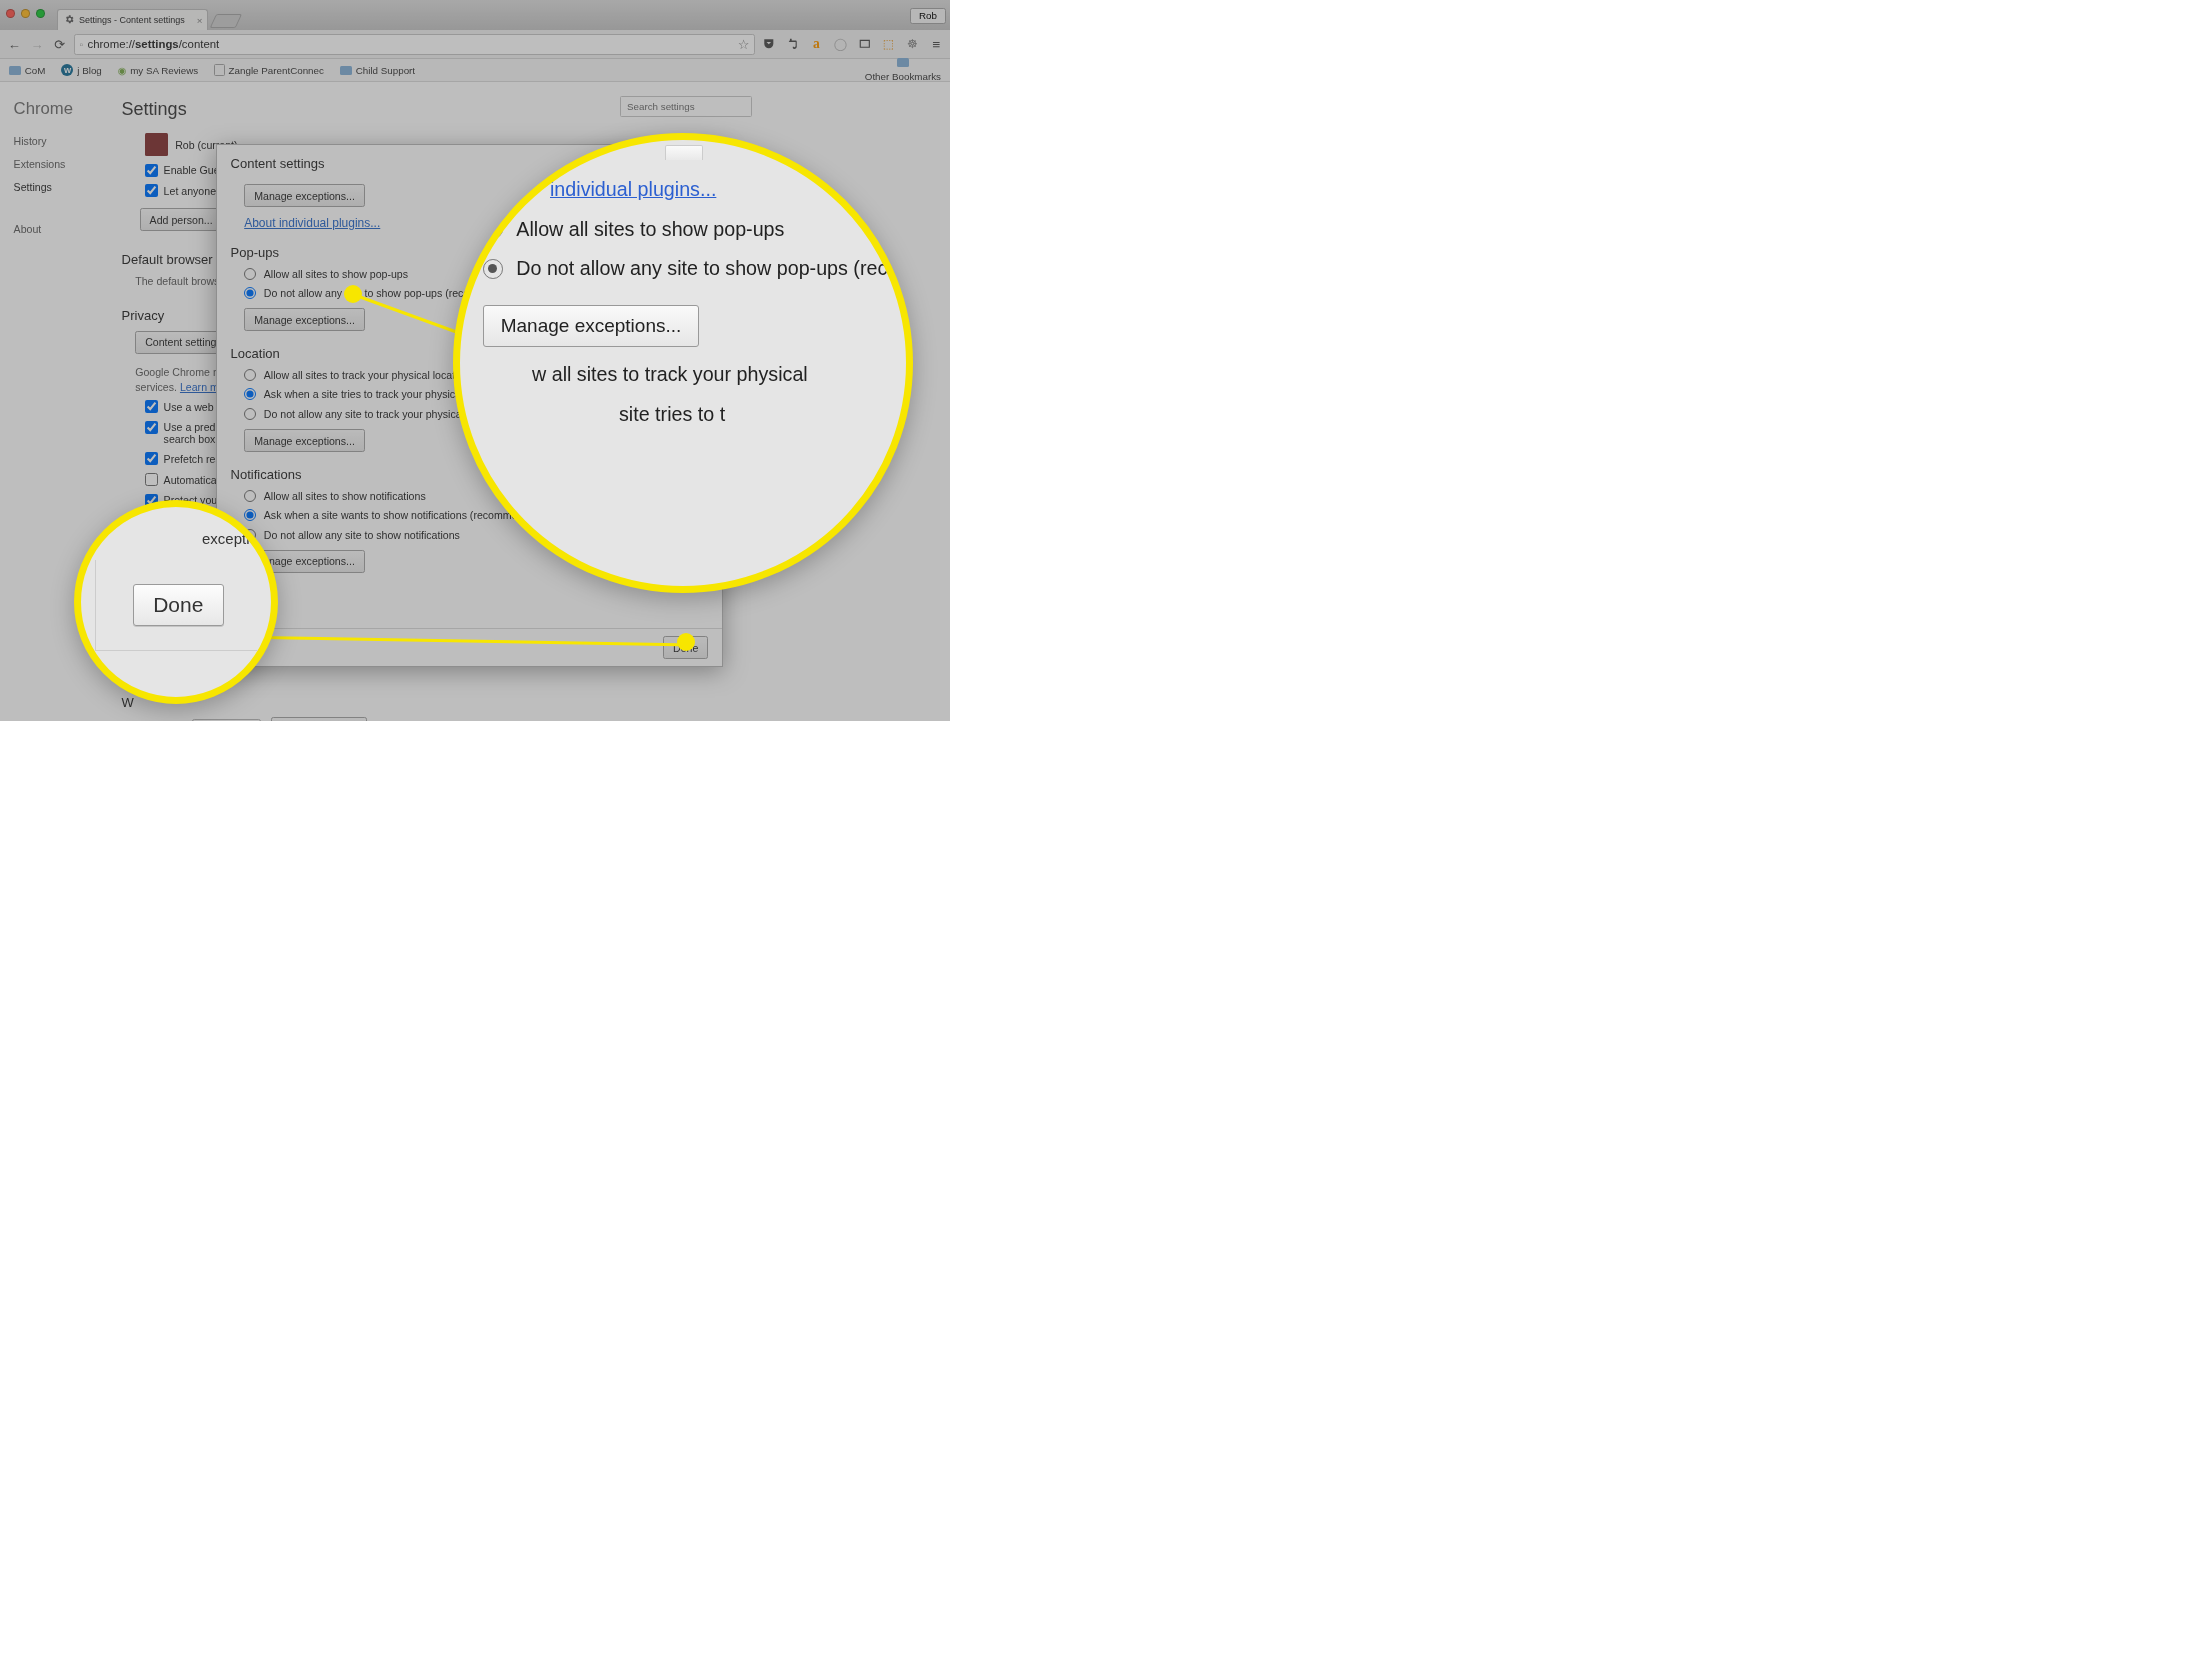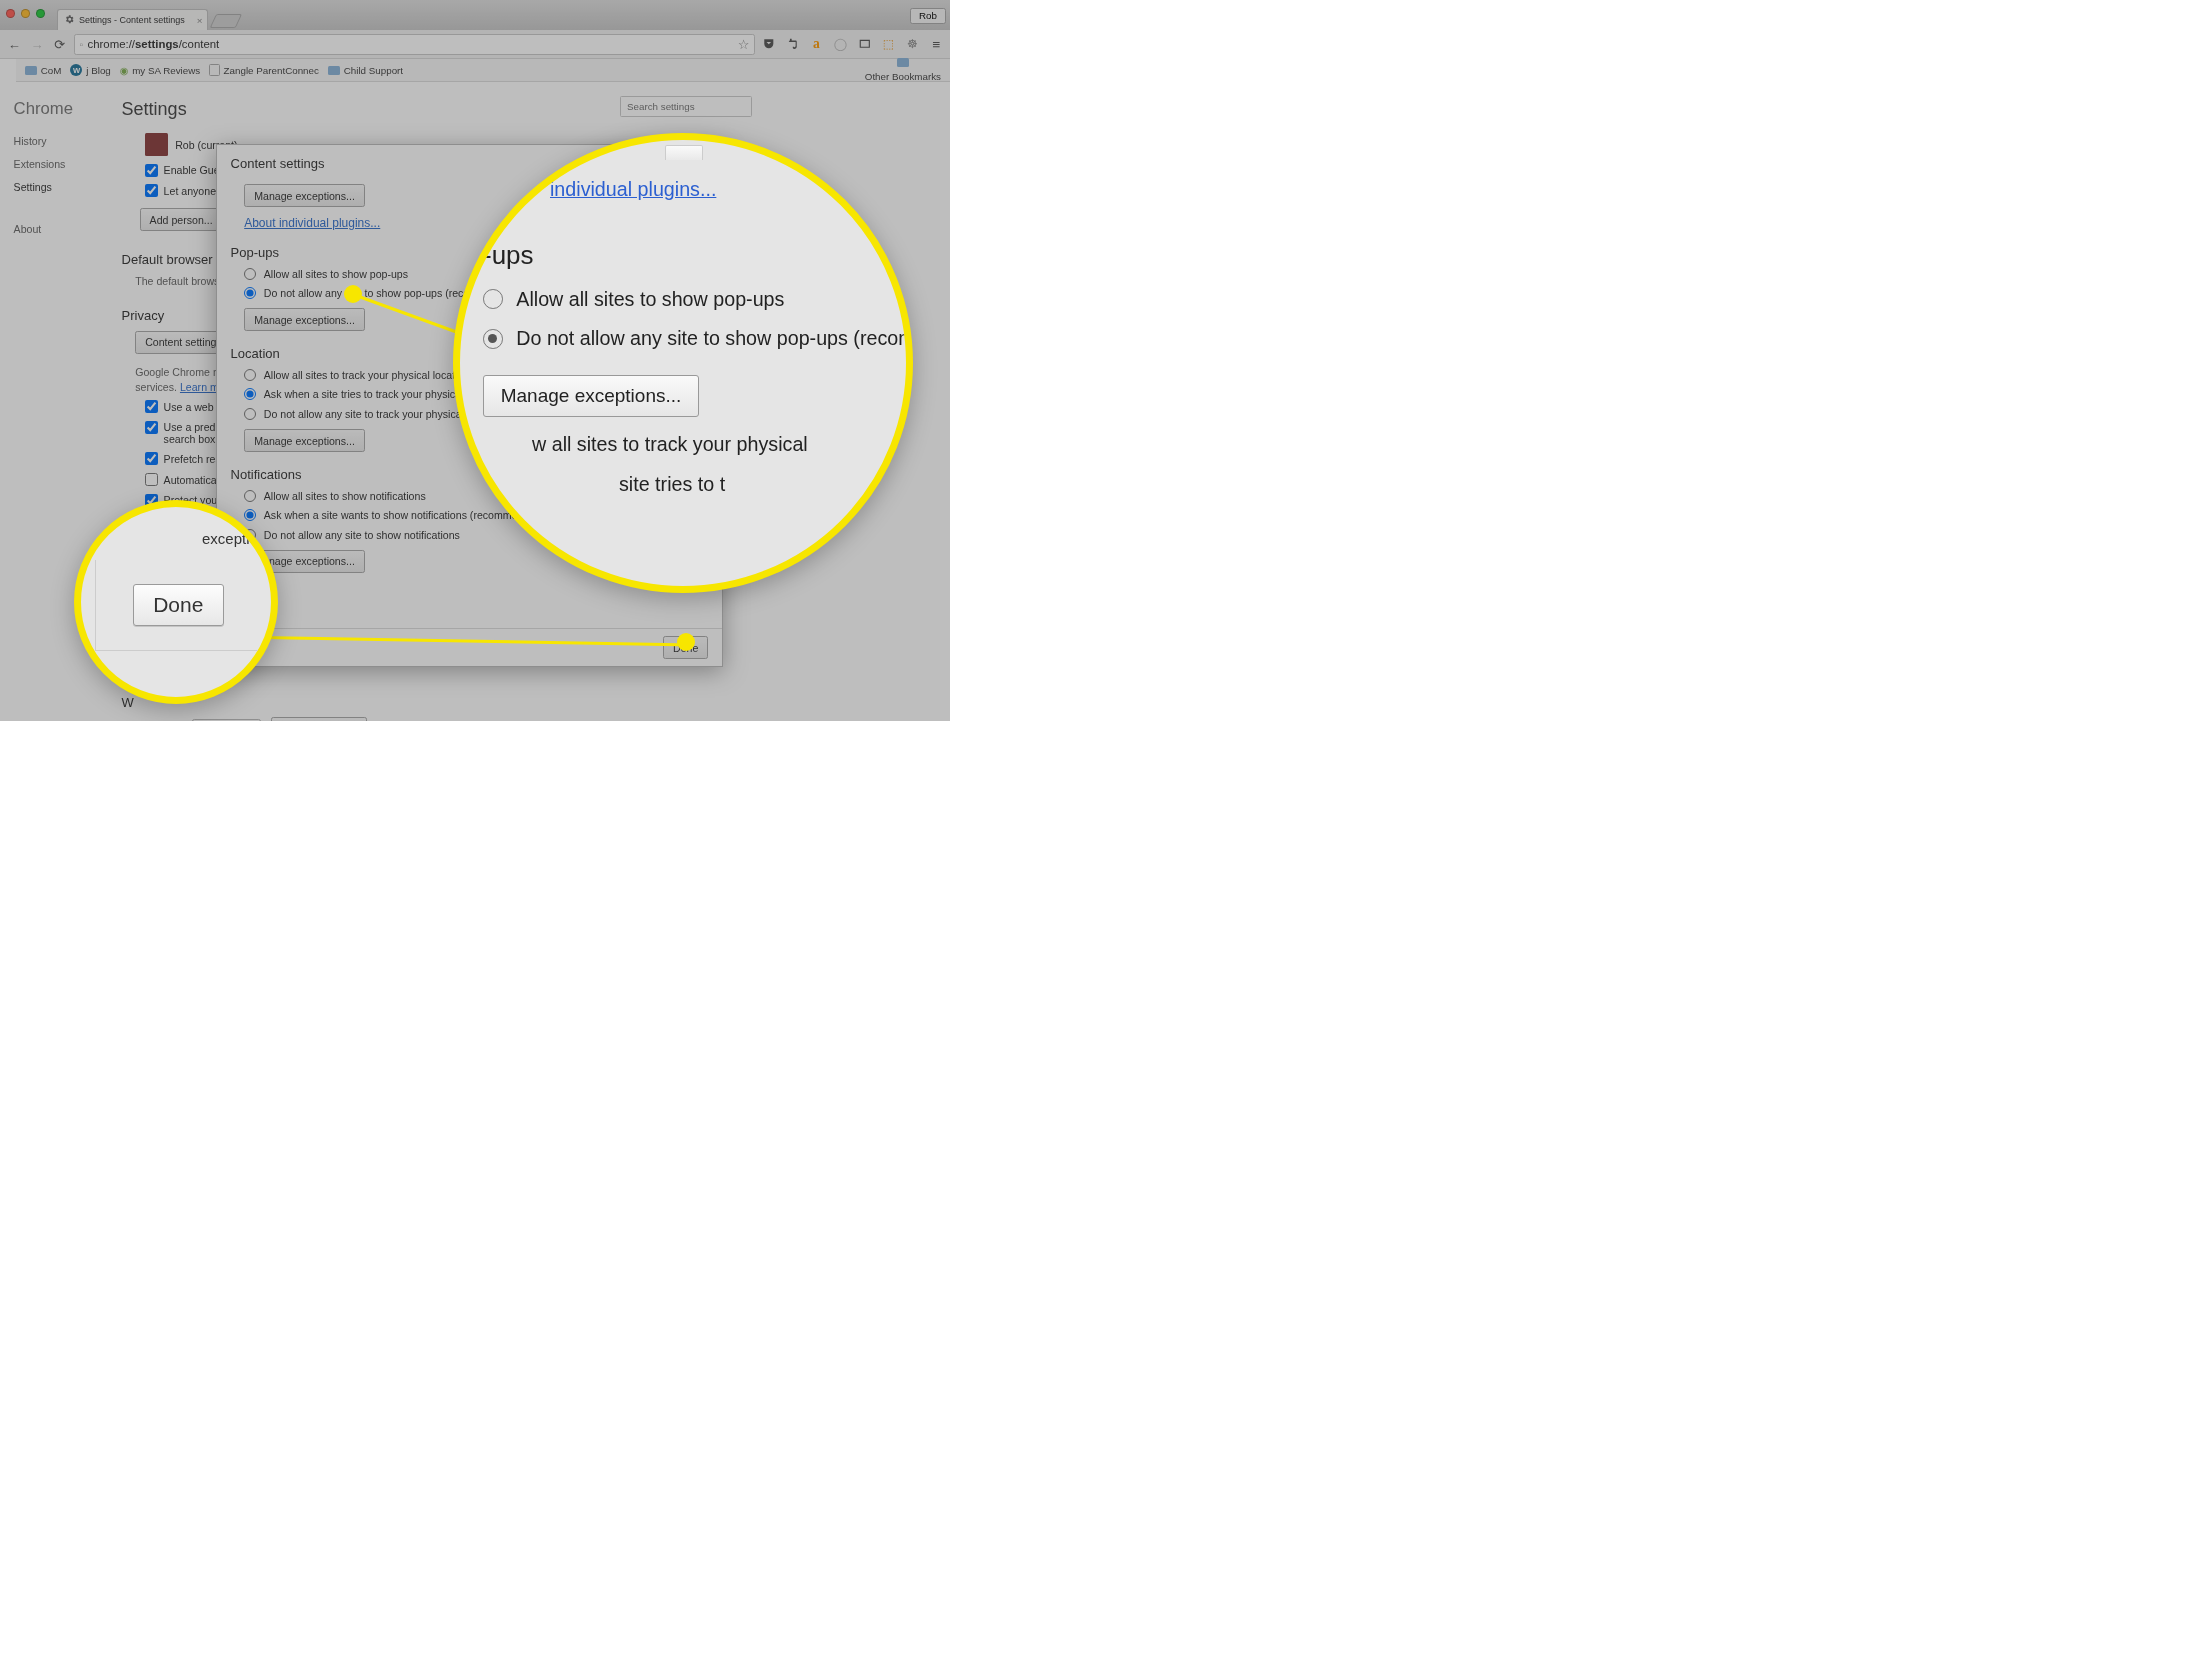--- a/index.html
+++ b/index.html
@@ -71,21 +71,21 @@
   .urlbox .bold{font-weight:600;}
   .urlbox .star{margin-left:auto;color:#888;font-size:13px;}
   .ext-icons{display:flex;gap:9px;align-items:center;color:#555;font-size:12px;}
   .ext-icons span{display:inline-flex;align-items:center;justify-content:center;width:15px;height:15px;}
   .ext-icons .amazon{color:#ff9900;font-weight:bold;font-family:Georgia,serif;font-size:13.6px;}
   .ext-icons .evernote{color:#555;}
   .ext-icons .hamburger{font-size:13.6px;}
   
   .bookmarks {
     height:23px; background:#f6f6f6; border-bottom:0.8px solid #ddd;
-    display:flex; align-items:center; gap:9px; padding:0 9px; font-size:9.8px; color:#444;margin-left:16px;
+    display:flex; align-items:center; gap:16px; padding:0 9px; font-size:9.8px; color:#444;
   }
   .bm-item{display:flex;align-items:center;gap:3.8px;}
   .bm-item .folder{width:12px;height:9px;background:#8ab4d8;border-radius:1.5px;}
   .bm-item .pageico{width:10.6px;height:12px;border:0.8px solid #aaa;border-radius:1.5px;position:relative;}
   .bm-item .wp{width:12px;height:12px;border-radius:50%;background:#21759b;color:#fff;font-size:7.6px;display:flex;align-items:center;justify-content:center;font-weight:bold;}
   .other-bm{margin-left:auto;flex-direction:column;}
   
   .page { display:flex; height:calc(100% - 82px); background:#fff;}
   .sidebar { width:114px; padding:16.7px 0 0 13.6px;}
   .side-title { font-size:16.7px; color:#777; font-weight:300; margin-bottom:16.7px;}
@@ -418,21 +418,20 @@
 <div class="dot" style="left:344px; top:285px;"></div>
 
 <div class="connector" style="left:261px; top:636px; width:432px; transform:rotate(1deg);"></div>
 <div class="dot" style="left:677px; top:633px;"></div>
 
 <div class="zoom-circle zoom-big">
   <div class="zoom-content zb-inner">
     <div class="zb-box" style="left:182px;top:-33px;width:38px;"></div>
     <span class="link2" style="position:relative;left:67px;">individual plugins...</span>
 
-    <div class="zb-h" style="margin-top:39px;"><span>-ups</span></div>
     <div class="zb-row">
       <span class="zb-radio"></span>
       <span>Allow all sites to show pop-ups</span>
     </div>
     <div class="zb-row">
       <span class="zb-radio selected"></span>
       <span>Do not allow any site to show pop-ups (recon</span>
     </div>
     <span class="zb-btn">Manage exceptions...</span>
 

